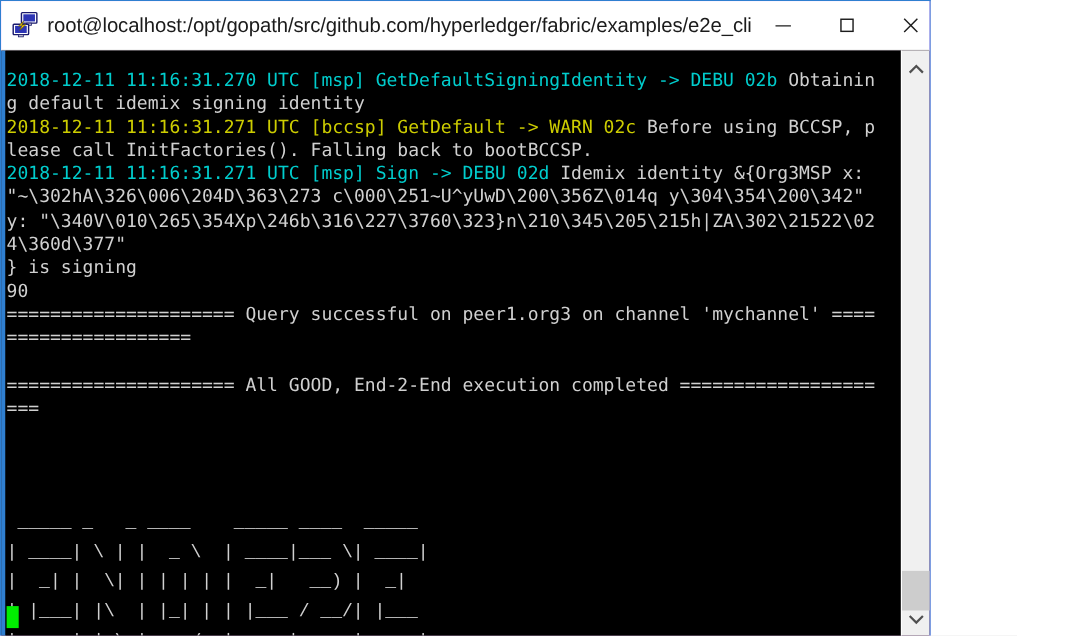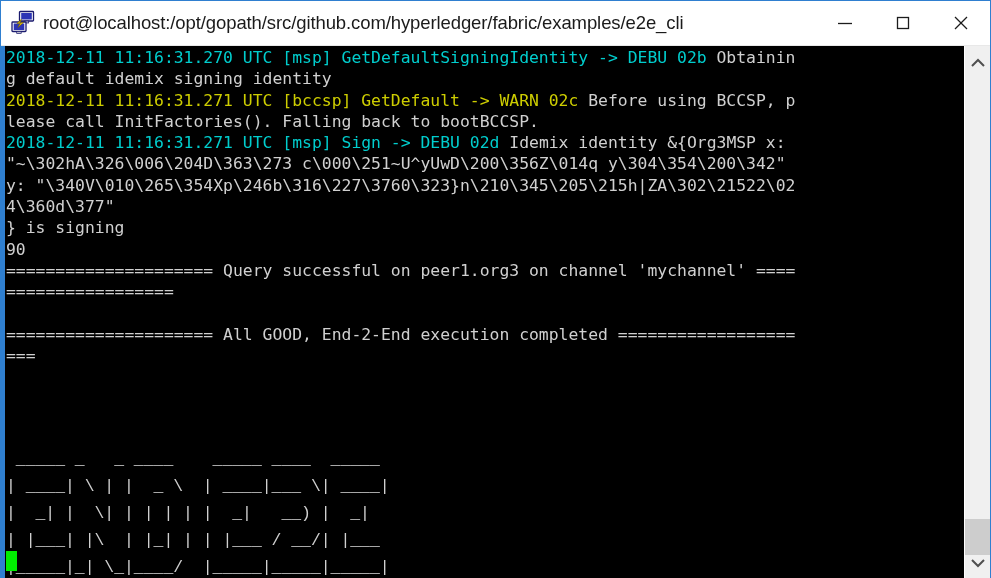--- a/index.html
+++ b/index.html
@@ -5,21 +5,21 @@
   * { box-sizing: border-box; margin: 0; padding: 0; }
   html, body {
     width: 991px; height: 578px;
     background: #ffffff;
     font-family: "Liberation Sans", sans-serif;
     overflow: hidden;
   }
 
   .window {
     position: relative;
-    width: 991px; height: 578px;
+    width: 846px; height: 578px;
     background: #f0abfc;
     border: 1px solid #2f7fd0;
     border-bottom: none;
     overflow: hidden;
   }
 
   
   .titlebar {
     position: relative;
     height: 45px;
@@ -68,21 +68,21 @@
     position: relative;
     padding-left: 1px;
   }
   .term-lines {
     font-family: "DejaVu Sans Mono", "Liberation Mono", monospace;
     font-size: 16.4px;
     line-height: 21.3px;
     white-space: pre;
     color: #d6d6d6;
     letter-spacing: 0px;
-    padding-top: 1px;
+    padding-top: 16px;
   }
   .term-lines .ln { display: block; height: 21.3px; }
   .c-cyan   { color: #00cdcd; }
   .c-yellow { color: #cdcd00; }
   .c-grey   { color: #d0d0d0; }
 
   .ascii-art {
     font-family: Liberation Mono, monospace;
     font-size: 16.4px;
     line-height: 27px;

